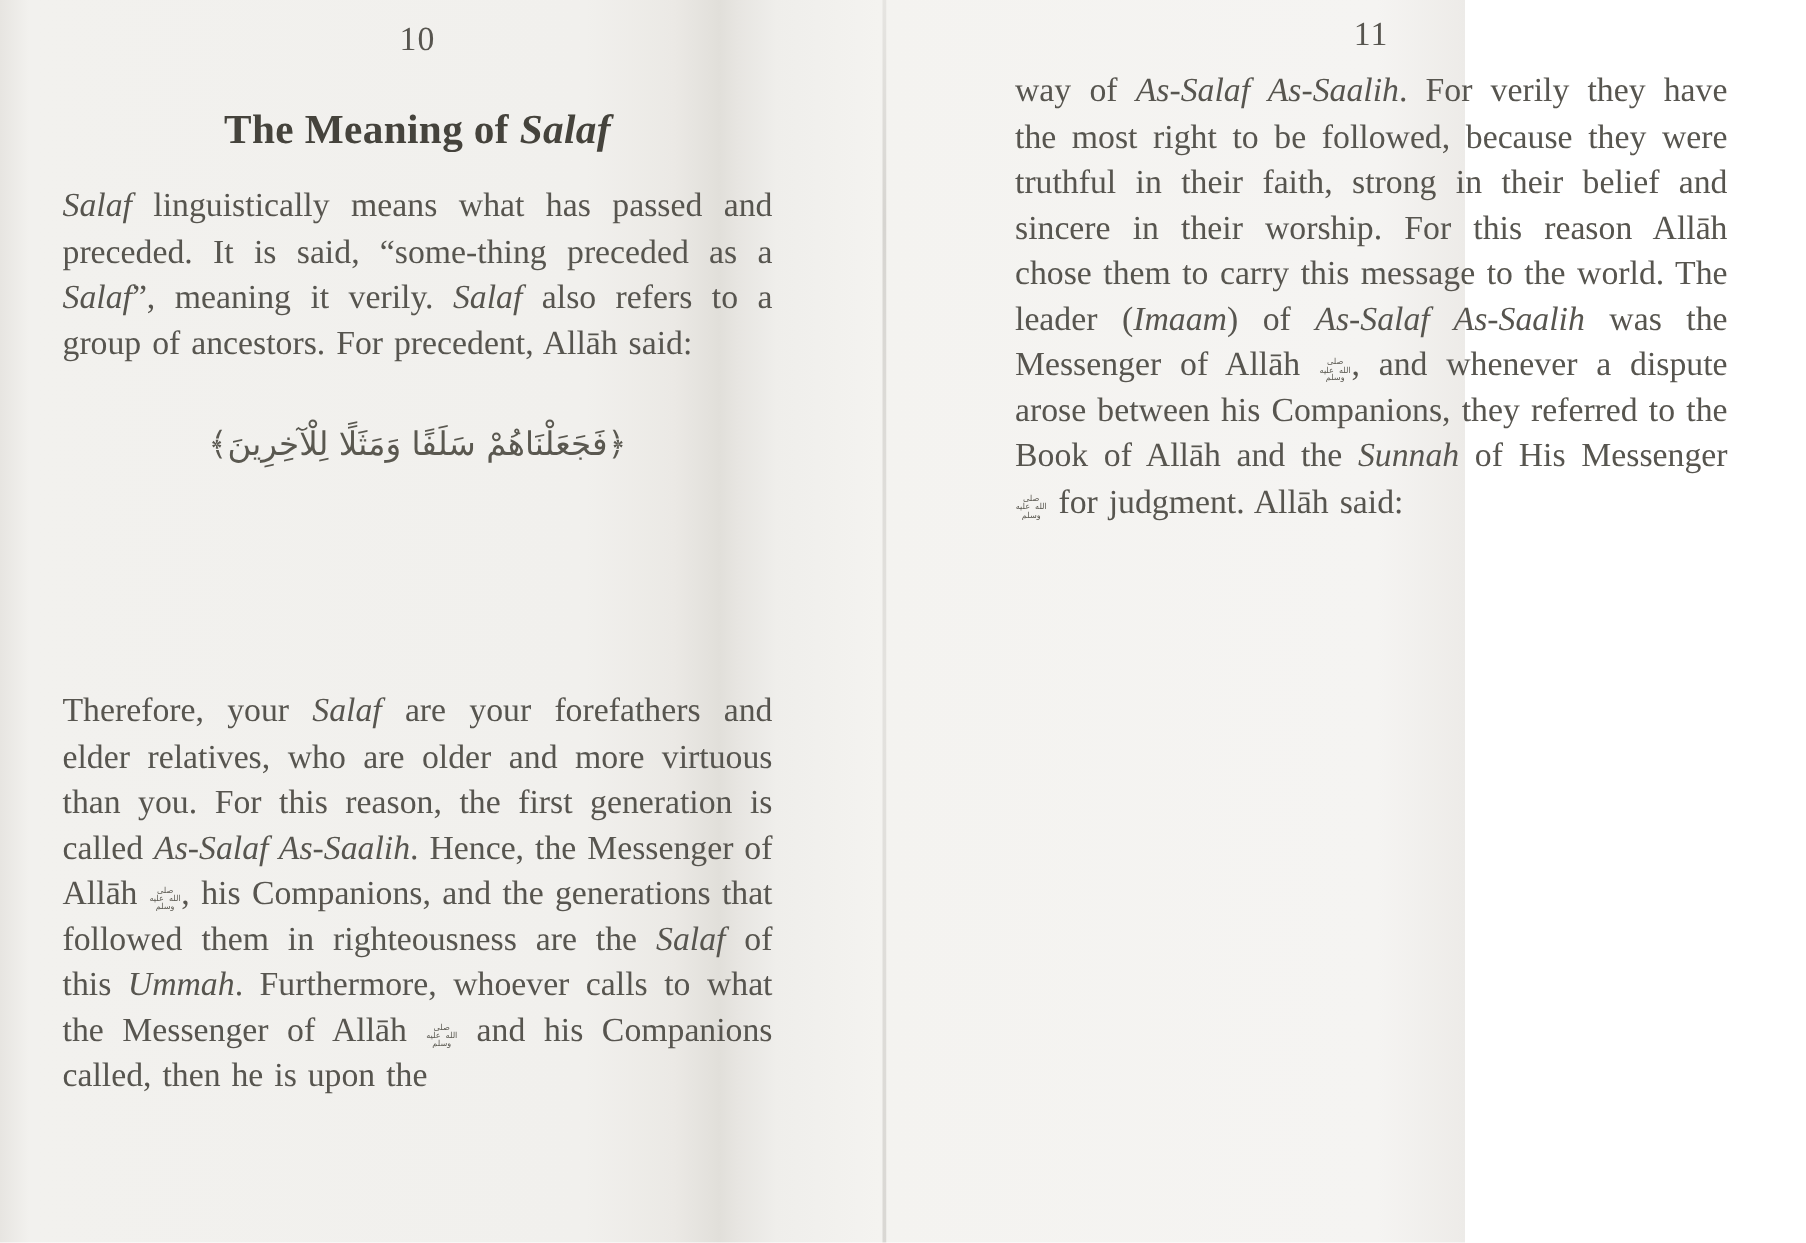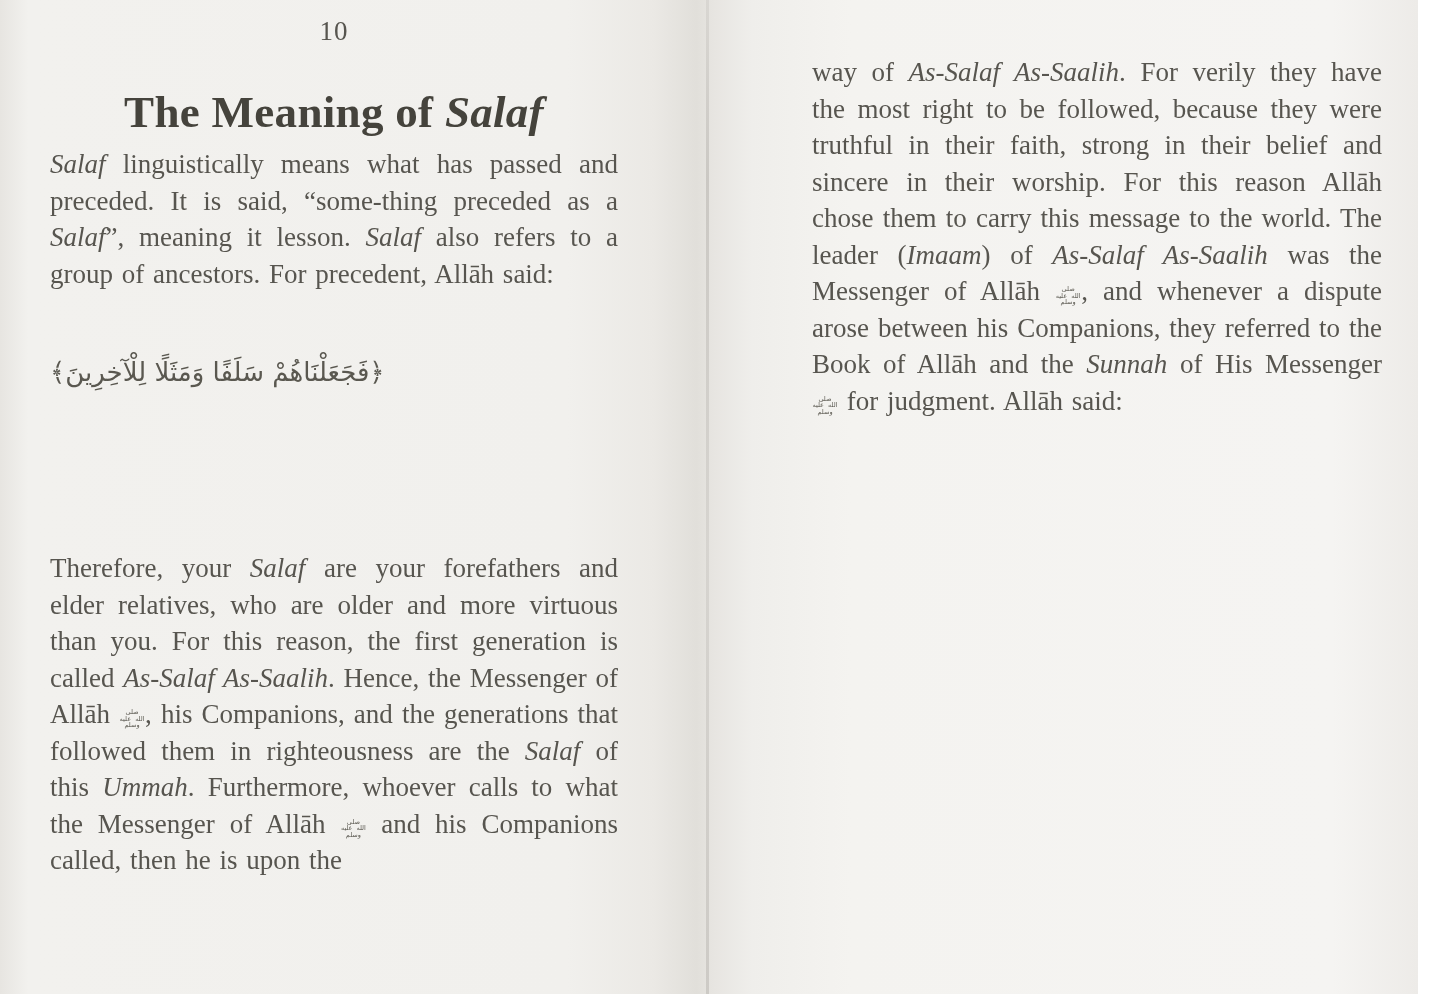--- a/index.html
+++ b/index.html
@@ -7,21 +7,21 @@
     padding: 0;
   }
   body {
     width: 1445px;
     height: 994px;
     overflow: hidden;
     font-family: "Liberation Serif", "DejaVu Serif", serif;
   }
   .spread {
     position: relative;
-    width: 1418px;
+    width: 1172px;
     height: 994px;
     background: linear-gradient(90deg,
       #e7e5e1 0%, #f2f1ee 2%,
       #f1f0ed 40%, #ebe9e5 46%,
       #e1dfda 49.1%, #e7e5e1 50.3%,
       #efeeeb 53%, #f4f3f0 60%,
       #f5f4f2 94%, #edebe8 100%);
   }
   .crease {
     position: absolute;
@@ -46,42 +46,41 @@
   .abs { position: absolute; left: 0; right: 0; }
 
   .pagenum {
     text-align: center;
     font-size: 27px;
     color: var(--text, #57554f);
     letter-spacing: 1px;
   }
   .heading {
     text-align: center;
-    font-size: 45px;
+    font-size: 33px;
     font-weight: 700;
     color: var(--heading, #45433c);
     letter-spacing: 0.3px;
   }
   .body-text {
     font-size: 27px;
     line-height: 36.5px;
     color: var(--text, #57554f);
     text-align: justify;
     word-spacing: 2px;
   }
   .quote-block {
     padding-left: 38px;
   }
   .arabic {
     font-family: "DejaVu Sans", sans-serif;
     direction: rtl;
     unicode-bidi: embed;
-    text-align: left;
+    text-align: center;
     color: var(--arabic, #5a5850);
-    margin-top: 16px;
   }
   .arabic-left {
     font-size: 26px;
     line-height: 44px;
   }
   .arabic-right {
     font-size: 25px;
     line-height: 52px;
   }
   .it { font-style: italic; }
@@ -103,29 +102,30 @@
 
 <div class="spread">
 
   <div class="crease"></div>
 
   <div class="page-col page-left">
     <div class="abs pagenum" style="top:16px;">10</div>
 
     <div class="abs heading" style="top:86px;"><span>The Meaning of </span><span class="it">Salaf</span></div>
 
-    <div class="abs body-text" style="top:146px;"><span class="it">Salaf</span><span> linguistically means what has passed and preceded. It is said, “some-thing preceded as a </span><span class="it">Salaf</span><span>”, meaning it lesson. </span><span class="it">Salaf</span><span> also refers to a group of ancestors. For precedent, Allāh said:</span></div>
+    <div class="abs body-text" style="top:146px;"><span class="it">Salaf</span><span> linguistically means what has passed and preceded. It is said, “some-thing preceded as a </span><span class="it">Salaf</span><span>”, meaning it verily. </span><span class="it">Salaf</span><span> also refers to a group of ancestors. For precedent, Allāh said:</span></div>
 
     <div class="abs arabic arabic-left" style="top:334px;">﴿فَجَعَلْنَاهُمْ سَلَفًا وَمَثَلًا لِلْآخِرِينَ﴾</div>
 
 
     <div class="abs body-text" style="top:550px;"><span>Therefore, your </span><span class="it">Salaf</span><span> are your forefathers and elder relatives, who are older and more virtuous than you. For this reason, the first generation is called </span><span class="it">As-Salaf As-Saalih</span><span>. Hence, the Messenger of Allāh </span><span class="saw">صلى الله عليه وسلم</span><span>, his Companions, and the generations that followed them in righteousness are the </span><span class="it">Salaf</span><span> of this </span><span class="it">Ummah</span><span>. Furthermore, whoever calls to what the Messenger of Allāh </span><span class="saw">صلى الله عليه وسلم</span><span> and his Companions called, then he is upon the</span></div>
   </div>
 
   <div class="page-col page-right">
+    <div class="abs pagenum" style="top:12px;">11</div>
 
     <div class="abs body-text" style="top:54px;"><span>way of </span><span class="it">As-Salaf As-Saalih</span><span>. For verily they have the most right to be followed, because they were truthful in their faith, strong in their belief and sincere in their worship. For this reason Allāh chose them to carry this message to the world. The leader (</span><span class="it">Imaam</span><span>) of </span><span class="it">As-Salaf As-Saalih</span><span> was the Messenger of Allāh </span><span class="saw">صلى الله عليه وسلم</span><span>, and whenever a dispute arose between his Companions, they referred to the Book of Allāh and the </span><span class="it">Sunnah</span><span> of His Messenger </span><span class="saw">صلى الله عليه وسلم</span><span> for judgment. Allāh said:</span></div>
 
 
 
   </div>
 
 </div>
 
 </body></html>

